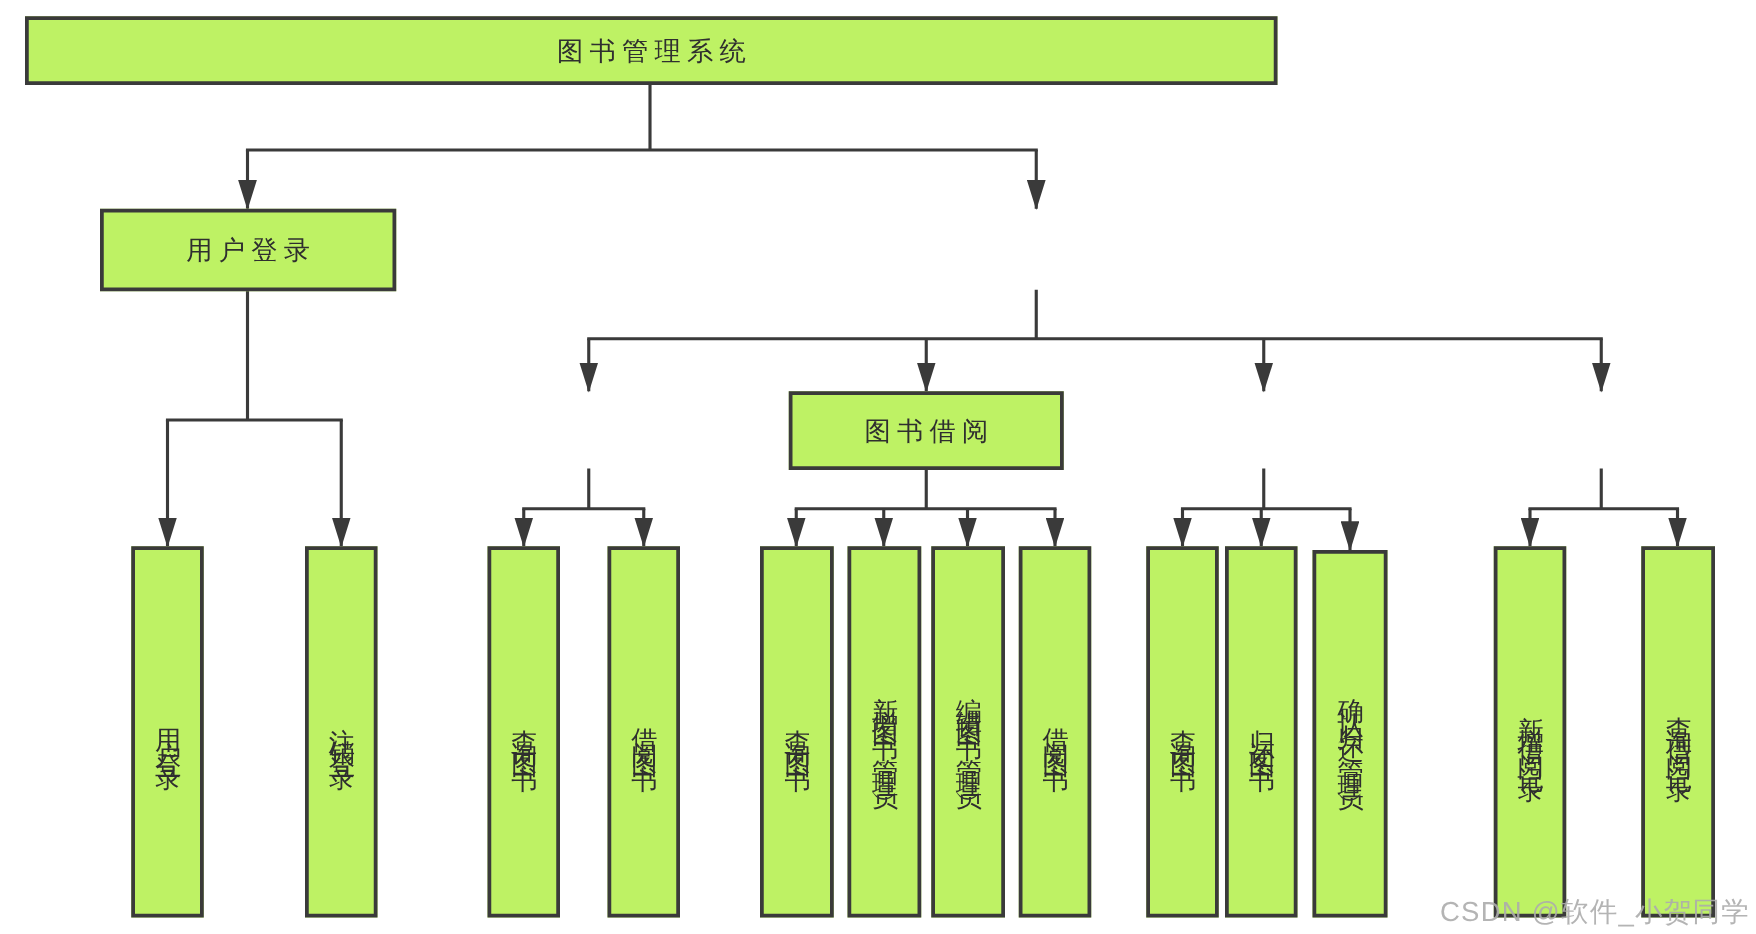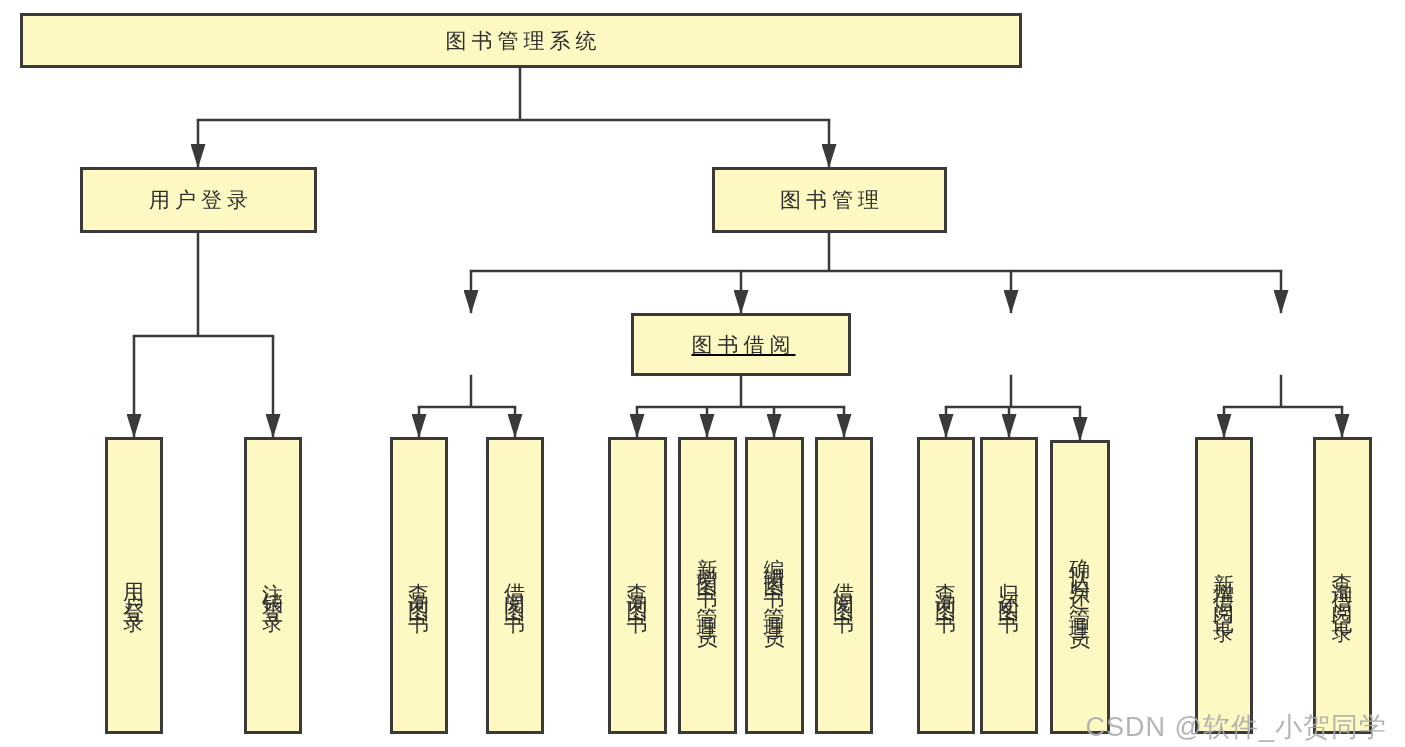--- a/index.html
+++ b/index.html
@@ -22,21 +22,21 @@
   }
   .connector-layer path.wire,
   .connector-layer line.wire {
     stroke: #3a3a3a;
     stroke-width: 2.5;
     fill: none;
   }
   .node {
     position: absolute;
     box-sizing: border-box;
-    background: #fef9c3;
+    background: #bef264;
     border: 3px solid #3a3a3a;
     display: flex;
     align-items: center;
     justify-content: center;
     z-index: 1;
   }
   .lbl {
     font-size: 21px;
     color: #2f2f2f;
     letter-spacing: 5px;
@@ -46,24 +46,24 @@
   .node.v .lbl {
     writing-mode: vertical-rl;
     text-orientation: mixed;
     font-size: 21px;
     letter-spacing: 10px;
     text-indent: 0;
     line-height: 1;
   }
   .watermark {
     position: absolute;
-    right: 18px;
+    right: 5px;
     bottom: 2px;
     z-index: 2;
-    font-size: 27px;
+    font-size: 22px;
     letter-spacing: 1px;
     color: rgba(172, 172, 172, 0.9);
     white-space: nowrap;
     margin-top: 42px;
   }
 </style>
 </head>
 <body>
 
 <div class="canvas">
@@ -123,25 +123,22 @@
     </g>
   </svg>
 
   <div class="node h" style="left:20px; top:13px; width:1002px; height:55px;">
     <span class="lbl">图书管理系统</span>
   </div>
 
   <div class="node h" style="left:80px; top:167px; width:237px; height:66px;">
     <span class="lbl">用户登录</span>
   </div>
-  <div class="node h" style="left:712px; top:167px; width:235px; height:66px;">
-    <span class="lbl">图书管理</span>
-  </div>
 
-  <div class="node h" style="left:631px; top:313px; width:220px; height:63px;text-decoration:underline;">
+  <div class="node h" style="left:631px; top:313px; width:220px; height:63px;">
     <span class="lbl">图书借阅</span>
   </div>
 
   <div class="node v" style="left:105px; top:437px; width:58px; height:297px;">
     <span class="lbl">用户登录</span>
   </div>
   <div class="node v" style="left:244px; top:437px; width:58px; height:297px;">
     <span class="lbl">注销登录</span>
   </div>
 

